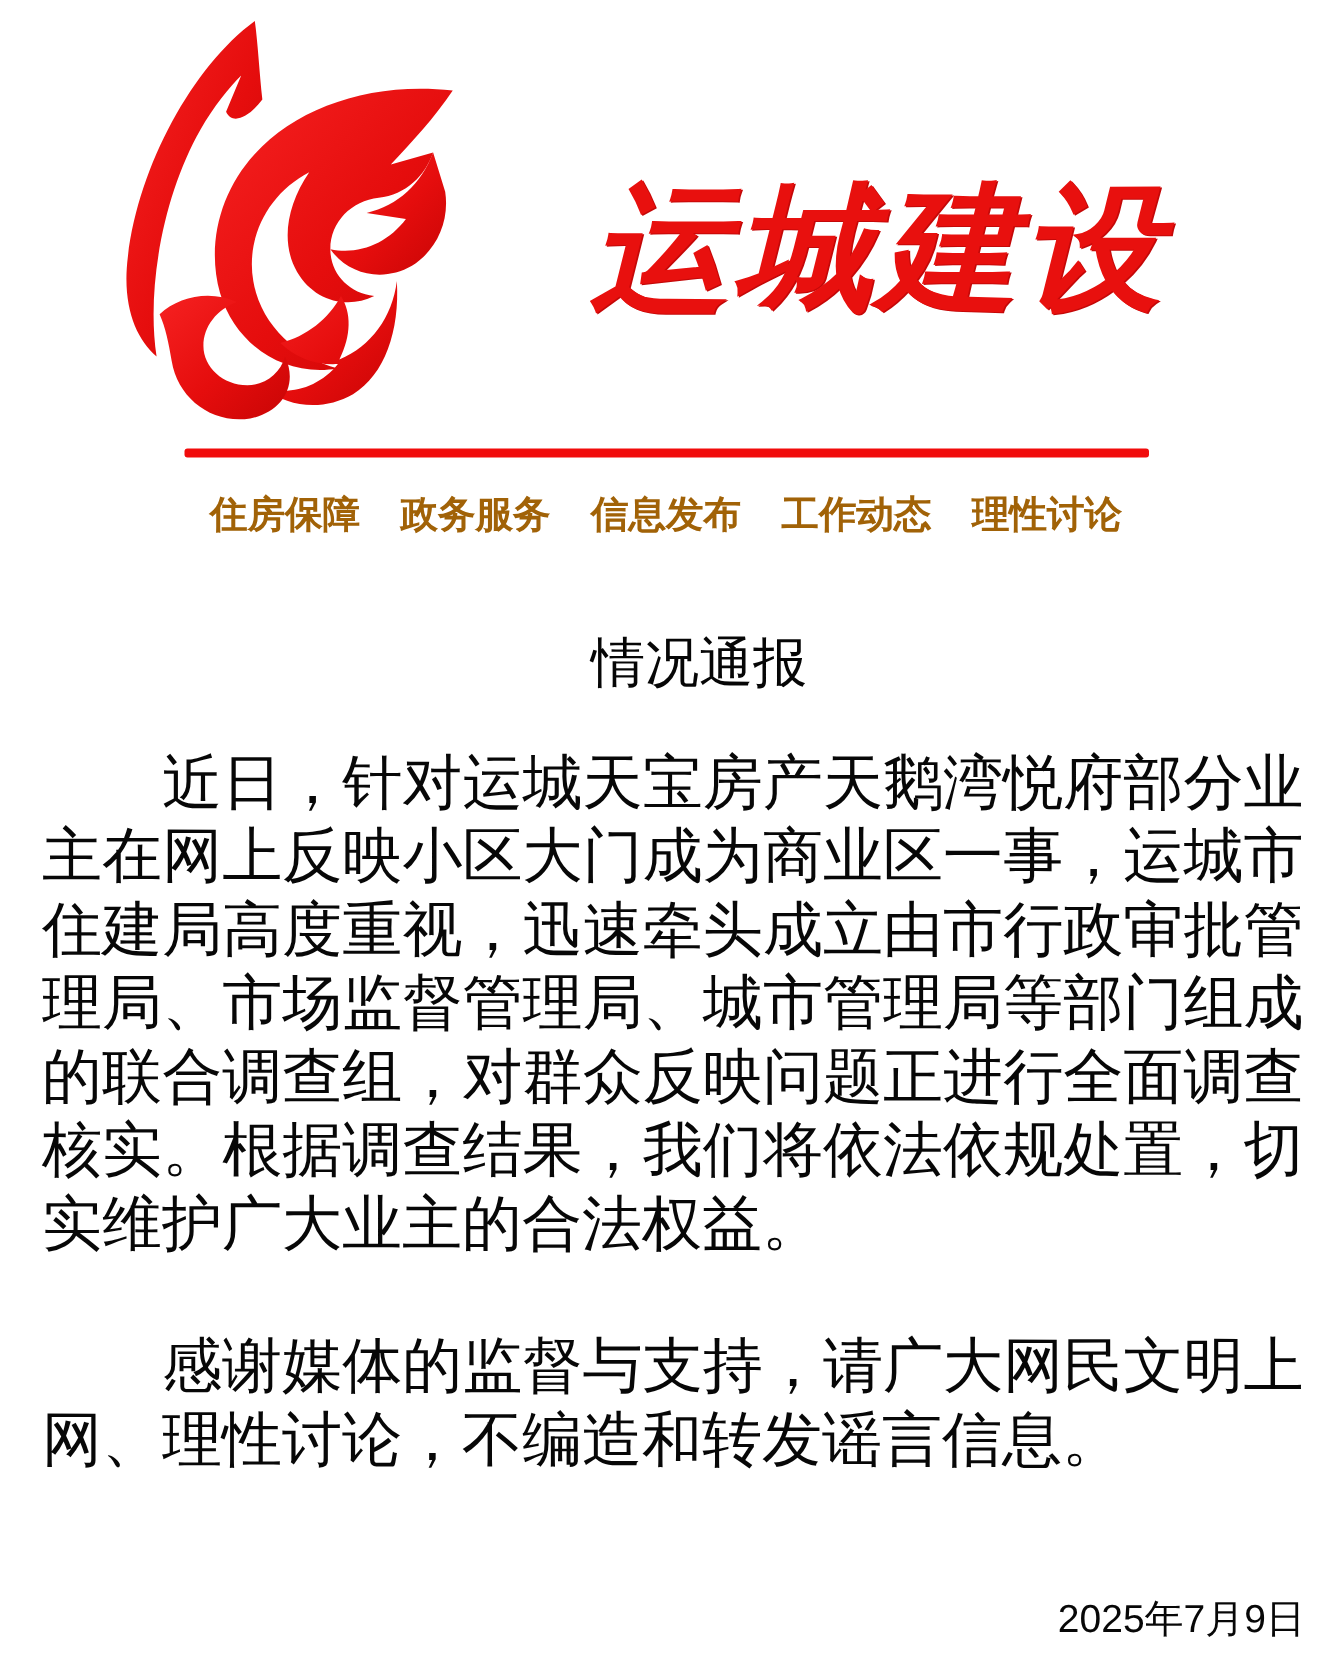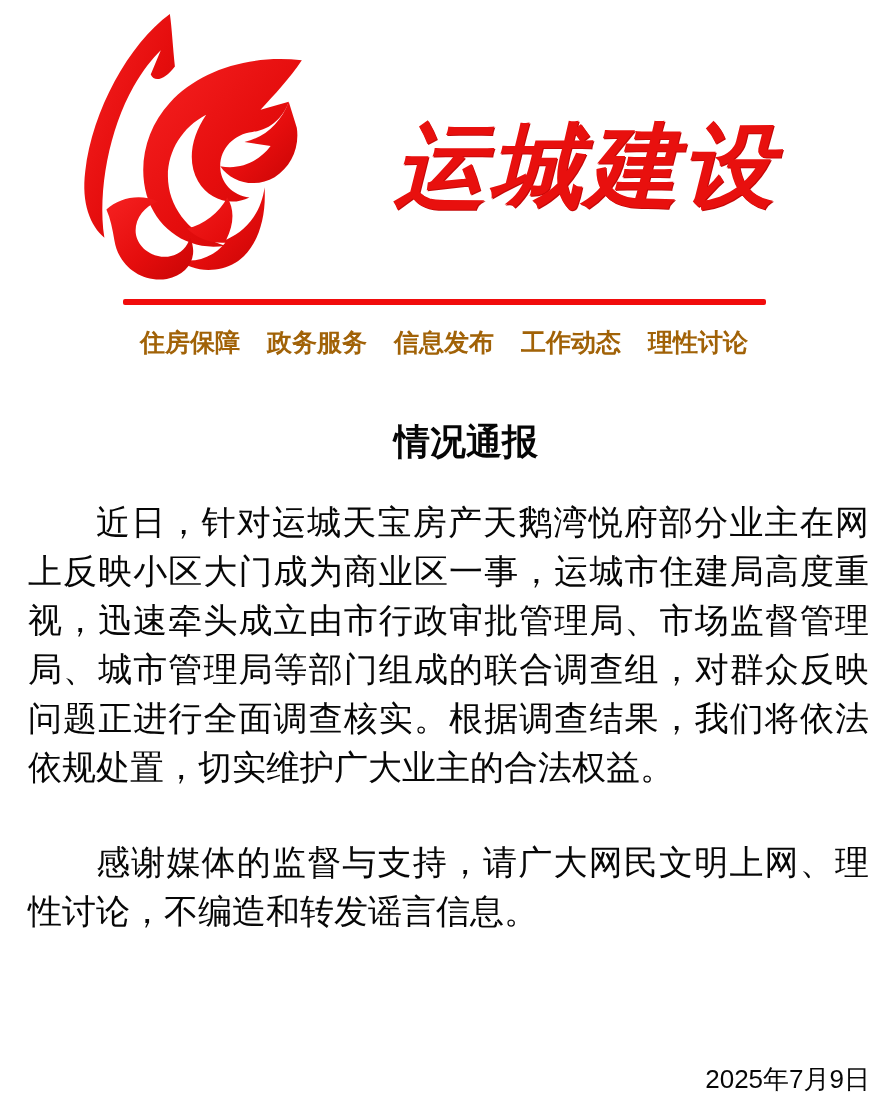--- a/index.html
+++ b/index.html
@@ -68,33 +68,33 @@
   }
 
   
   .article-title {
     position: absolute;
     top: 418px;
     left: 0;
     width: 100%;
     text-align: center;
     font-size: 36px;
-    font-weight: 700;
+    font-weight: 400;
     color: #060606;
     padding-left: 36px;
   }
 
   .article-body {
     position: absolute;
     top: 498px;
     left: 28px;
     width: 841px;
   }
   .article-body p {
-    font-size: 34px;
+    font-size: 40px;
     line-height: 49px;
     color: #070707;
     text-indent: 2em;
     text-align: justify;
     text-justify: inter-ideograph;
   }
   .article-body p + p { margin-top: 46px; }
 
   .signature {
     position: absolute;

